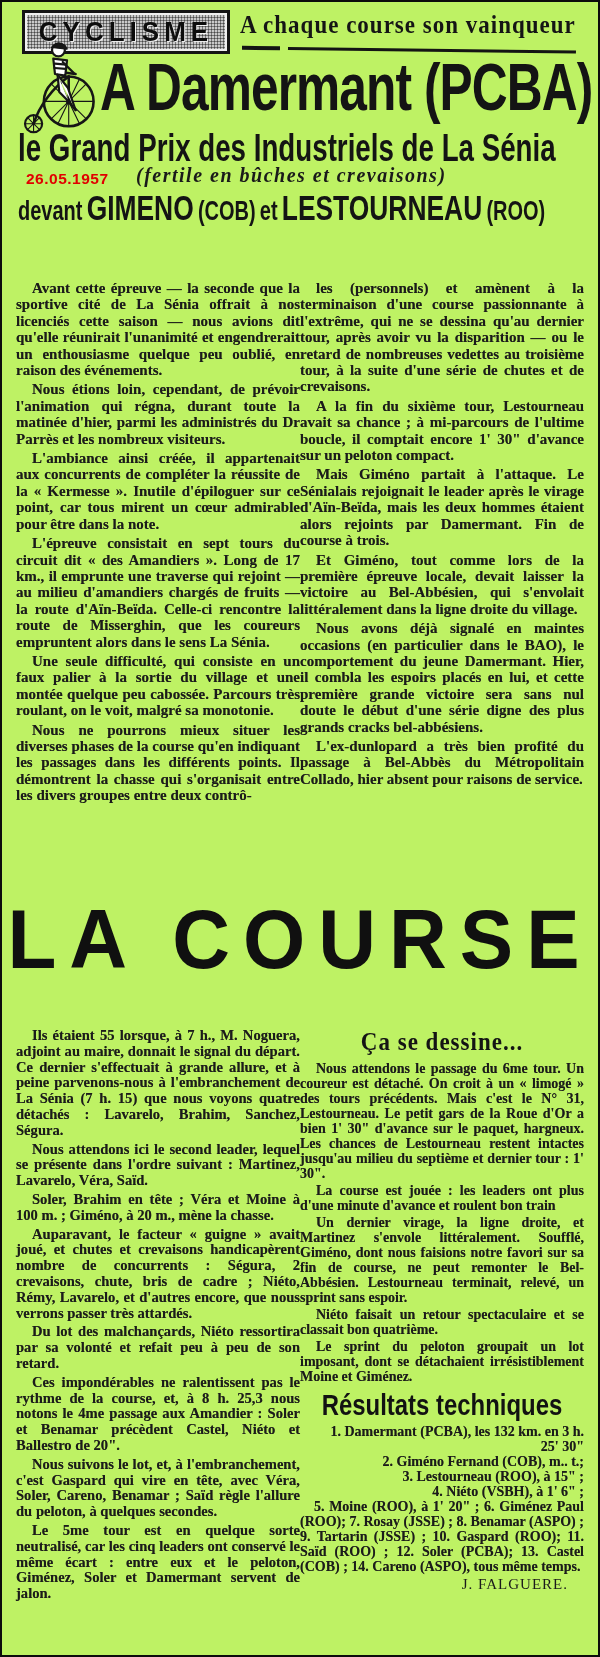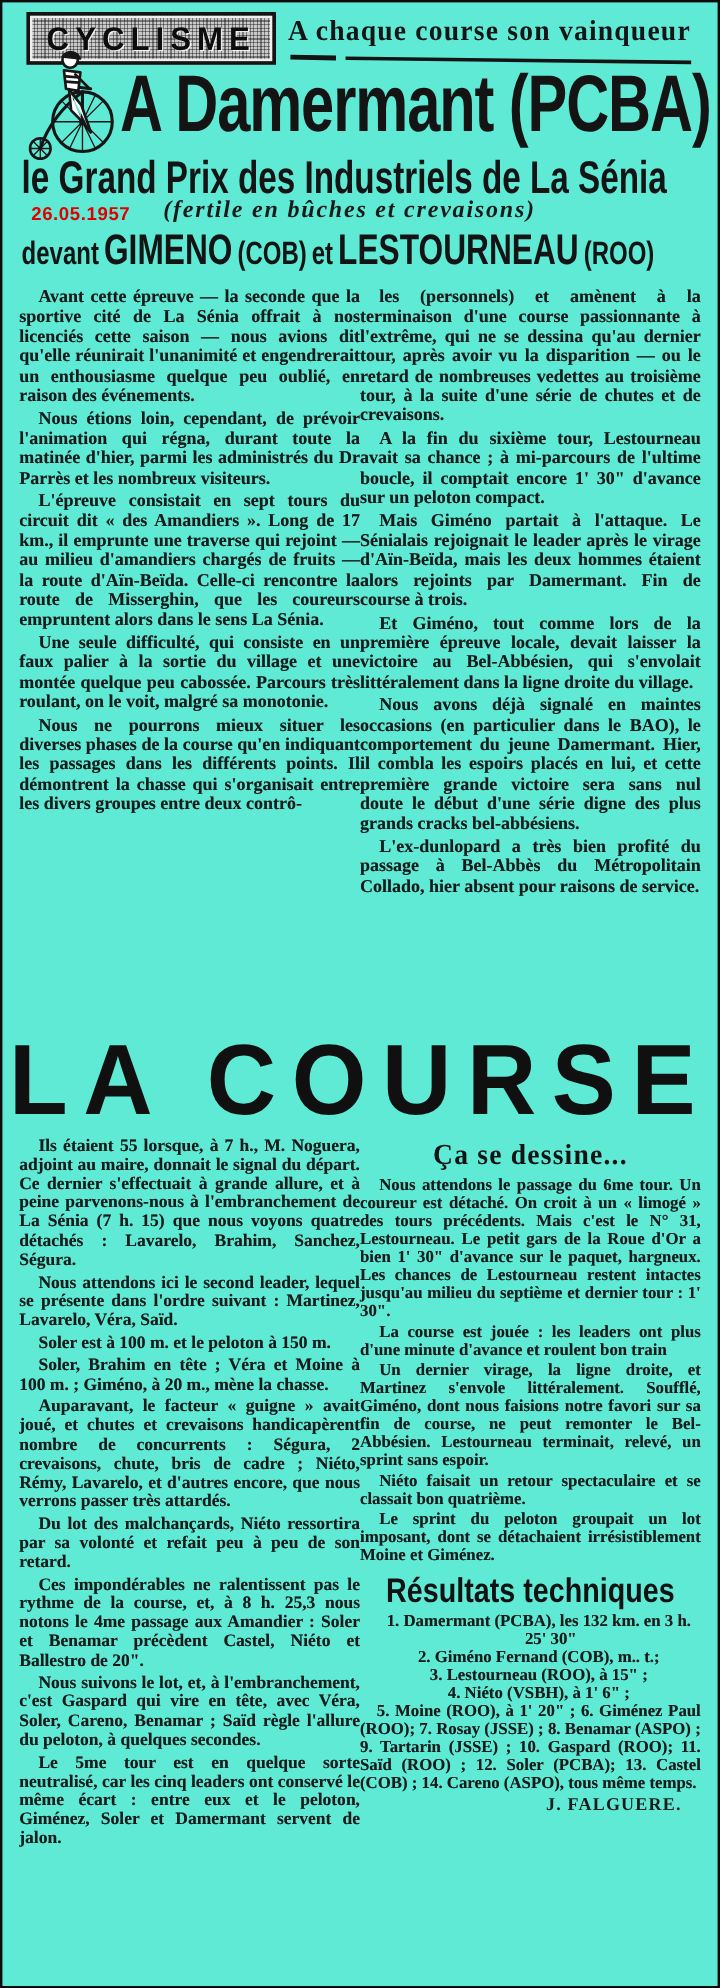--- a/index.html
+++ b/index.html
@@ -1,20 +1,20 @@
 <!DOCTYPE html>
 <html><head>
 <meta charset="utf-8">
 <style>
   html,body{margin:0;padding:0;background:#e9e7e2;}
   .page{
     position:relative;
     width:600px;height:1657px;
     margin:0 auto;
-    background:#5eead4;
+    background:#bef264;
     border:2px solid #0c0c0c;
     box-sizing:border-box;
     overflow:hidden;
     color:#181818;
     font-family:"Liberation Serif", serif;
   }
   
   .masthead{position:relative;height:232px;}
   .badge{
     position:absolute;left:20px;top:8px;width:202px;height:38px;
@@ -63,21 +63,21 @@
   }
   .deck{
     position:absolute;left:16px;top:186px;white-space:nowrap;
     font-family:"Liberation Sans", sans-serif;font-weight:700;color:#141414;
     transform:scale(0.8,1.08);transform-origin:0 0;
   }
   .deck span{vertical-align:baseline;}
   .deck .d-small{font-size:25px;}
   .deck .d-big{font-size:33px;letter-spacing:0;}
   
-  .cols{display:flex;gap:0;padding:0 14px;box-sizing:border-box;}
+  .cols{display:flex;gap:0;padding:0 14px;box-sizing:border-box;margin-top:40px;}
   .col{flex:1;min-width:0;}
   .article1{height:620px;overflow:hidden;padding-top:6px;}
   .article2{height:709px;overflow:hidden;padding-top:2px;}
   p.body{
     margin:0 0 3px;text-align:justify;text-indent:16px;
     font-weight:700;color:#1b1b1b;
     text-shadow:0 0 .4px rgba(0,0,0,.45);
   }
   .article1 p.body{font-size:15px;line-height:16.4px;}
   .article2 .col-l p.body{font-size:14.6px;line-height:15.8px;font-family:Liberation Serif, serif;}
@@ -94,28 +94,28 @@
     text-align:center;font-weight:700;font-size:23px;letter-spacing:1px;
     margin:2px 0 5px;color:#141414;transform:scaleY(1.05);
   }
   .results-title{
     text-align:center;font-family:"Liberation Sans", sans-serif;
     font-weight:700;font-size:26px;margin:6px 0 3px;color:#121212;
     transform:scale(0.92,1.1);
   }
   p.result{
     margin:0;font-weight:700;font-size:14px;line-height:15px;
-    padding-left:34px;text-indent:-20px;text-align:center;color:#1b1b1b;
+    padding-left:34px;text-indent:-20px;text-align:right;color:#1b1b1b;
     text-shadow:0 0 .4px rgba(0,0,0,.45);
   }
   p.result-run{
     padding-left:0;text-indent:14px;text-align:justify;
   }
   .signature{
-    text-align:right;padding-right:16px;font-weight:700;font-size:15px;
+    text-align:right;padding-right:16px;font-weight:400;font-size:15px;
     letter-spacing:1px;margin-top:2px;color:#1b1b1b;
   }
 </style>
 </head>
 <body>
 
 <div class="page">
 
   <div class="masthead">
 
@@ -165,41 +165,41 @@
       <span class="d-small">et</span>
       <span class="d-big">LESTOURNEAU</span>
       <span class="d-small">(ROO)</span>
     </h3>
   </div>
 
   <section class="cols article1">
     <div class="col">
       <p class="body">Avant cette épreuve — la seconde que la sportive cité de La Sénia offrait à nos licenciés cette saison — nous avions dit qu'elle réunirait l'unanimité et engendrerait un enthousiasme quelque peu oublié, en raison des événements.</p>
       <p class="body">Nous étions loin, cependant, de prévoir l'animation qui régna, durant toute la matinée d'hier, parmi les administrés du Dr Parrès et les nombreux visiteurs.</p>
+      <p class="body">L'ambiance ainsi créée, il appartenait aux concurrents de compléter la réussite de la « Kermesse ». Inutile d'épiloguer sur ce point, car tous mirent un cœur admirable pour être dans la note.</p>
       <p class="body">L'épreuve consistait en sept tours du circuit dit « des Amandiers ». Long de 17 km., il emprunte une traverse qui rejoint — au milieu d'amandiers chargés de fruits — la route d'Aïn-Beïda. Celle-ci rencontre la route de Misserghin, que les coureurs empruntent alors dans le sens La Sénia.</p>
       <p class="body">Une seule difficulté, qui consiste en un faux palier à la sortie du village et une montée quelque peu cabossée. Parcours très roulant, on le voit, malgré sa monotonie.</p>
       <p class="body">Nous ne pourrons mieux situer les diverses phases de la course qu'en indiquant les passages dans les différents points. Il démontrent la chasse qui s'organisait entre les divers groupes entre deux contrô-</p>
     </div>
     <div class="col">
       <p class="body">les (personnels) et amènent à la terminaison d'une course passionnante à l'extrême, qui ne se dessina qu'au dernier tour, après avoir vu la disparition — ou le retard de nombreuses vedettes au troisième tour, à la suite d'une série de chutes et de crevaisons.</p>
       <p class="body">A la fin du sixième tour, Lestourneau avait sa chance ; à mi-parcours de l'ultime boucle, il comptait encore 1' 30" d'avance sur un peloton compact.</p>
       <p class="body">Mais Giméno partait à l'attaque. Le Sénialais rejoignait le leader après le virage d'Aïn-Beïda, mais les deux hommes étaient alors rejoints par Damermant. Fin de course à trois.</p>
       <p class="body">Et Giméno, tout comme lors de la première épreuve locale, devait laisser la victoire au Bel-Abbésien, qui s'envolait littéralement dans la ligne droite du village.</p>
       <p class="body">Nous avons déjà signalé en maintes occasions (en particulier dans le BAO), le comportement du jeune Damermant. Hier, il combla les espoirs placés en lui, et cette première grande victoire sera sans nul doute le début d'une série digne des plus grands cracks bel-abbésiens.</p>
       <p class="body">L'ex-dunlopard a très bien profité du passage à Bel-Abbès du Métropolitain Collado, hier absent pour raisons de service.</p>
     </div>
   </section>
 
   <div class="course-head">LA COURSE</div>
 
   <section class="cols article2">
     <div class="col col-l">
       <p class="body">Ils étaient 55 lorsque, à 7 h., M. Noguera, adjoint au maire, donnait le signal du départ. Ce dernier s'effectuait à grande allure, et à peine parvenons-nous à l'embranchement de La Sénia (7 h. 15) que nous voyons quatre détachés : Lavarelo, Brahim, Sanchez, Ségura.</p>
       <p class="body">Nous attendons ici le second leader, lequel se présente dans l'ordre suivant : Martinez, Lavarelo, Véra, Saïd.</p>
-      <p class="body">Soler est à 100 m. et le peloton à 150 m.</p>
       <p class="body">Soler, Brahim en tête ; Véra et Moine à 100 m. ; Giméno, à 20 m., mène la chasse.</p>
       <p class="body">Auparavant, le facteur « guigne » avait joué, et chutes et crevaisons handicapèrent nombre de concurrents : Ségura, 2 crevaisons, chute, bris de cadre ; Niéto, Rémy, Lavarelo, et d'autres encore, que nous verrons passer très attardés.</p>
       <p class="body">Du lot des malchançards, Niéto ressortira par sa volonté et refait peu à peu de son retard.</p>
       <p class="body">Ces impondérables ne ralentissent pas le rythme de la course, et, à 8 h. 25,3 nous notons le 4me passage aux Amandier : Soler et Benamar précèdent Castel, Niéto et Ballestro de 20".</p>
       <p class="body">Nous suivons le lot, et, à l'embranchement, c'est Gaspard qui vire en tête, avec Véra, Soler, Careno, Benamar ; Saïd règle l'allure du peloton, à quelques secondes.</p>
       <p class="body">Le 5me tour est en quelque sorte neutralisé, car les cinq leaders ont conservé le même écart : entre eux et le peloton, Giménez, Soler et Damermant servent de jalon.</p>
     </div>
     <div class="col col-r">
       <div class="subhead">Ça se dessine...</div>
       <p class="body">Nous attendons le passage du 6me tour. Un coureur est détaché. On croit à un « limogé » des tours précédents. Mais c'est le N° 31, Lestourneau. Le petit gars de la Roue d'Or a bien 1' 30" d'avance sur le paquet, hargneux. Les chances de Lestourneau restent intactes jusqu'au milieu du septième et dernier tour : 1' 30".</p>

